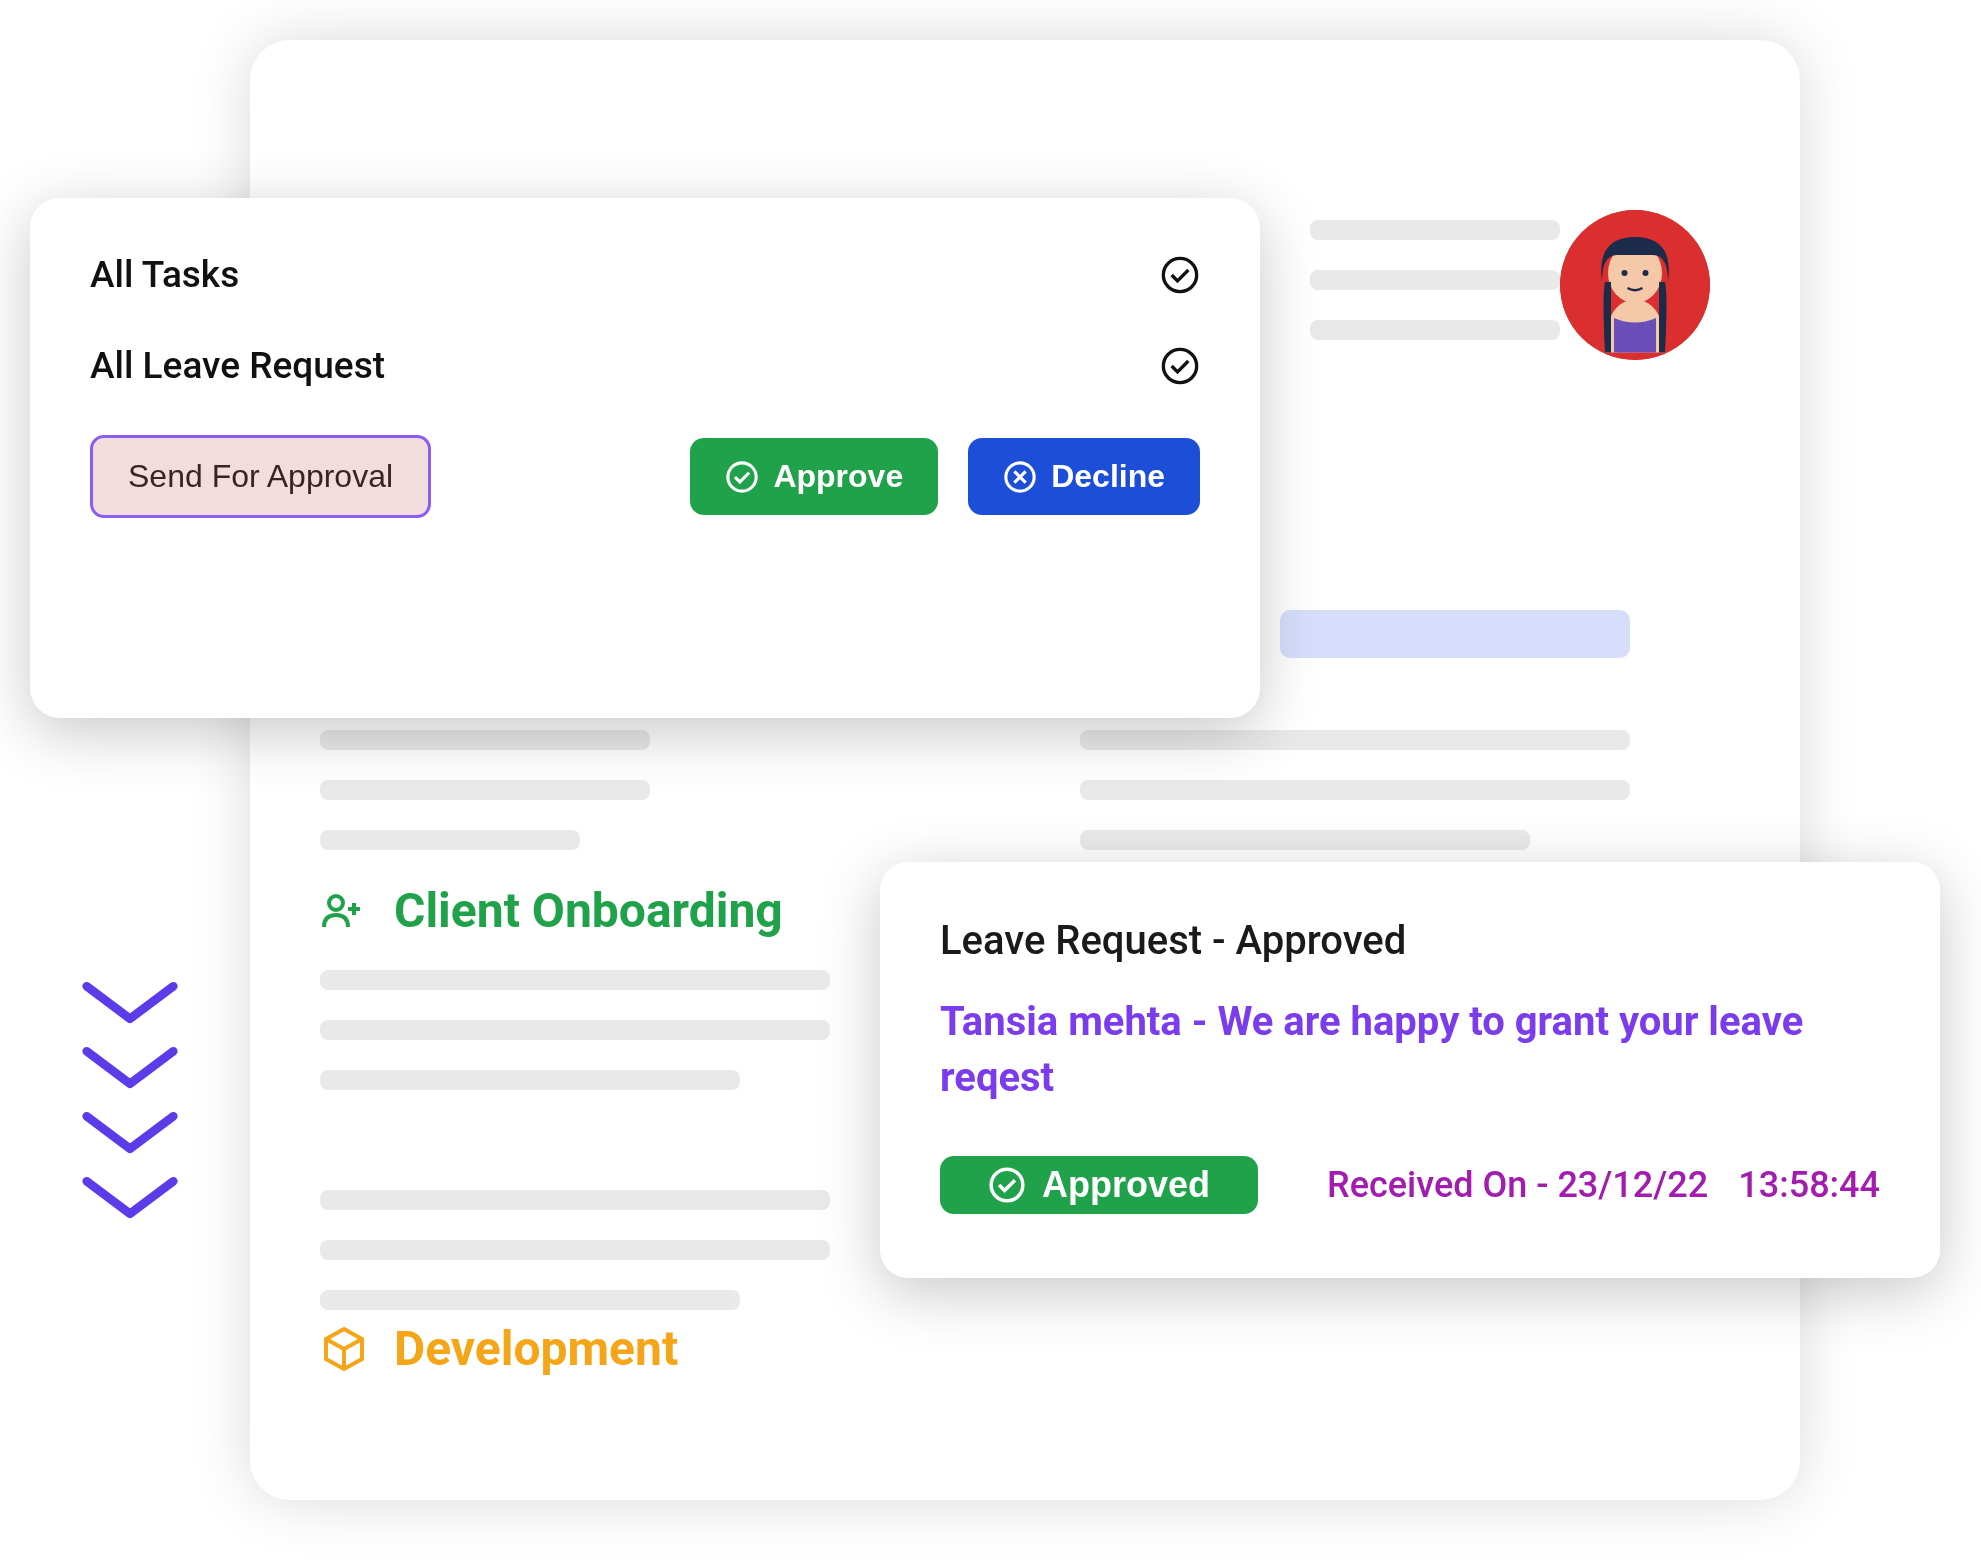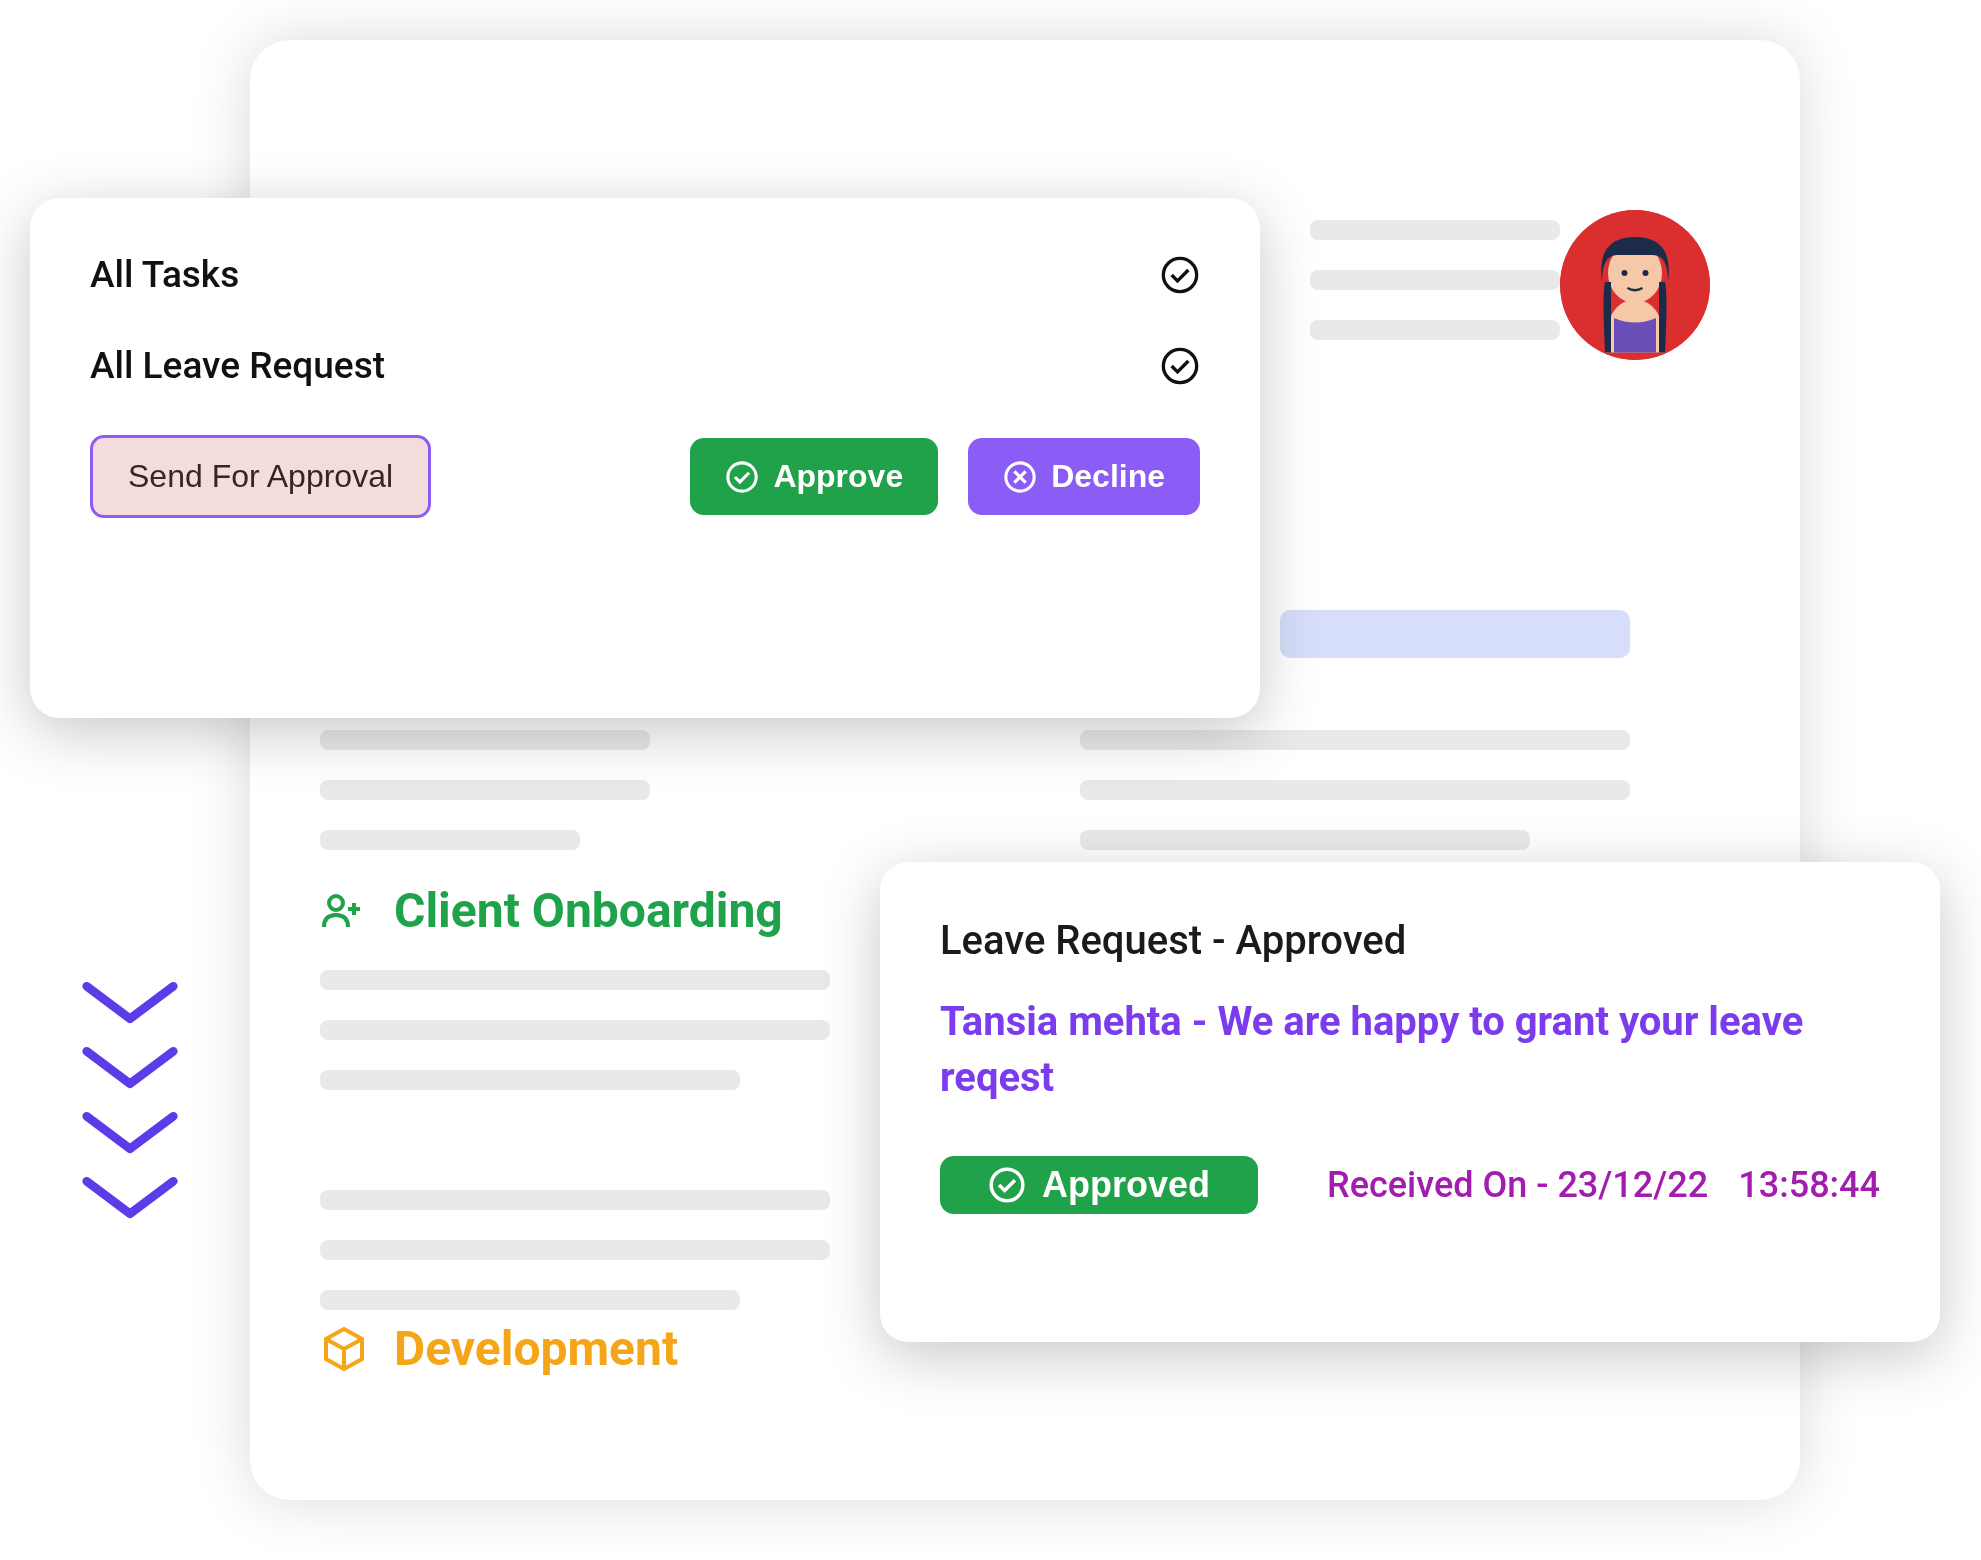--- a/index.html
+++ b/index.html
@@ -95,21 +95,21 @@
     border: 3px solid #8b5cf6;
     color: #3A2323;
     font-weight: 500;
     font-size: 32px;
   }
   .btn-approve {
     background: #1FA24A;
     color: #fff;
   }
   .btn-decline {
-    background: #8b5cf6;
+    background: #1d4ed8;
     color: #fff;
     justify-content: flex-end;
   }
   .btn svg { width: 34px; height: 34px; }
   .spacer { flex: 1; }
   
   .section {
     position: absolute;
     display: flex;
     align-items: center;
@@ -119,21 +119,21 @@
   }
   .section.onboarding { color: #1FA24A; left: 320px; top: 882px; }
   .section.development { color: #F5A618; left: 320px; top: 1320px; }
   .section svg { width: 48px; height: 48px; }
   
   .leave-card {
     position: absolute;
     left: 880px;
     top: 862px;
     width: 1060px;
-    height: 480px;
+    height: 416px;
     background: #fff;
     border-radius: 28px;
     box-shadow: 0 14px 60px rgba(0,0,0,0.22);
     padding: 55px 60px 40px 60px;
   }
   .leave-title {
     font-size: 40px;
     font-weight: 500;
     color: #1a1a1a;
     margin-bottom: 30px;

